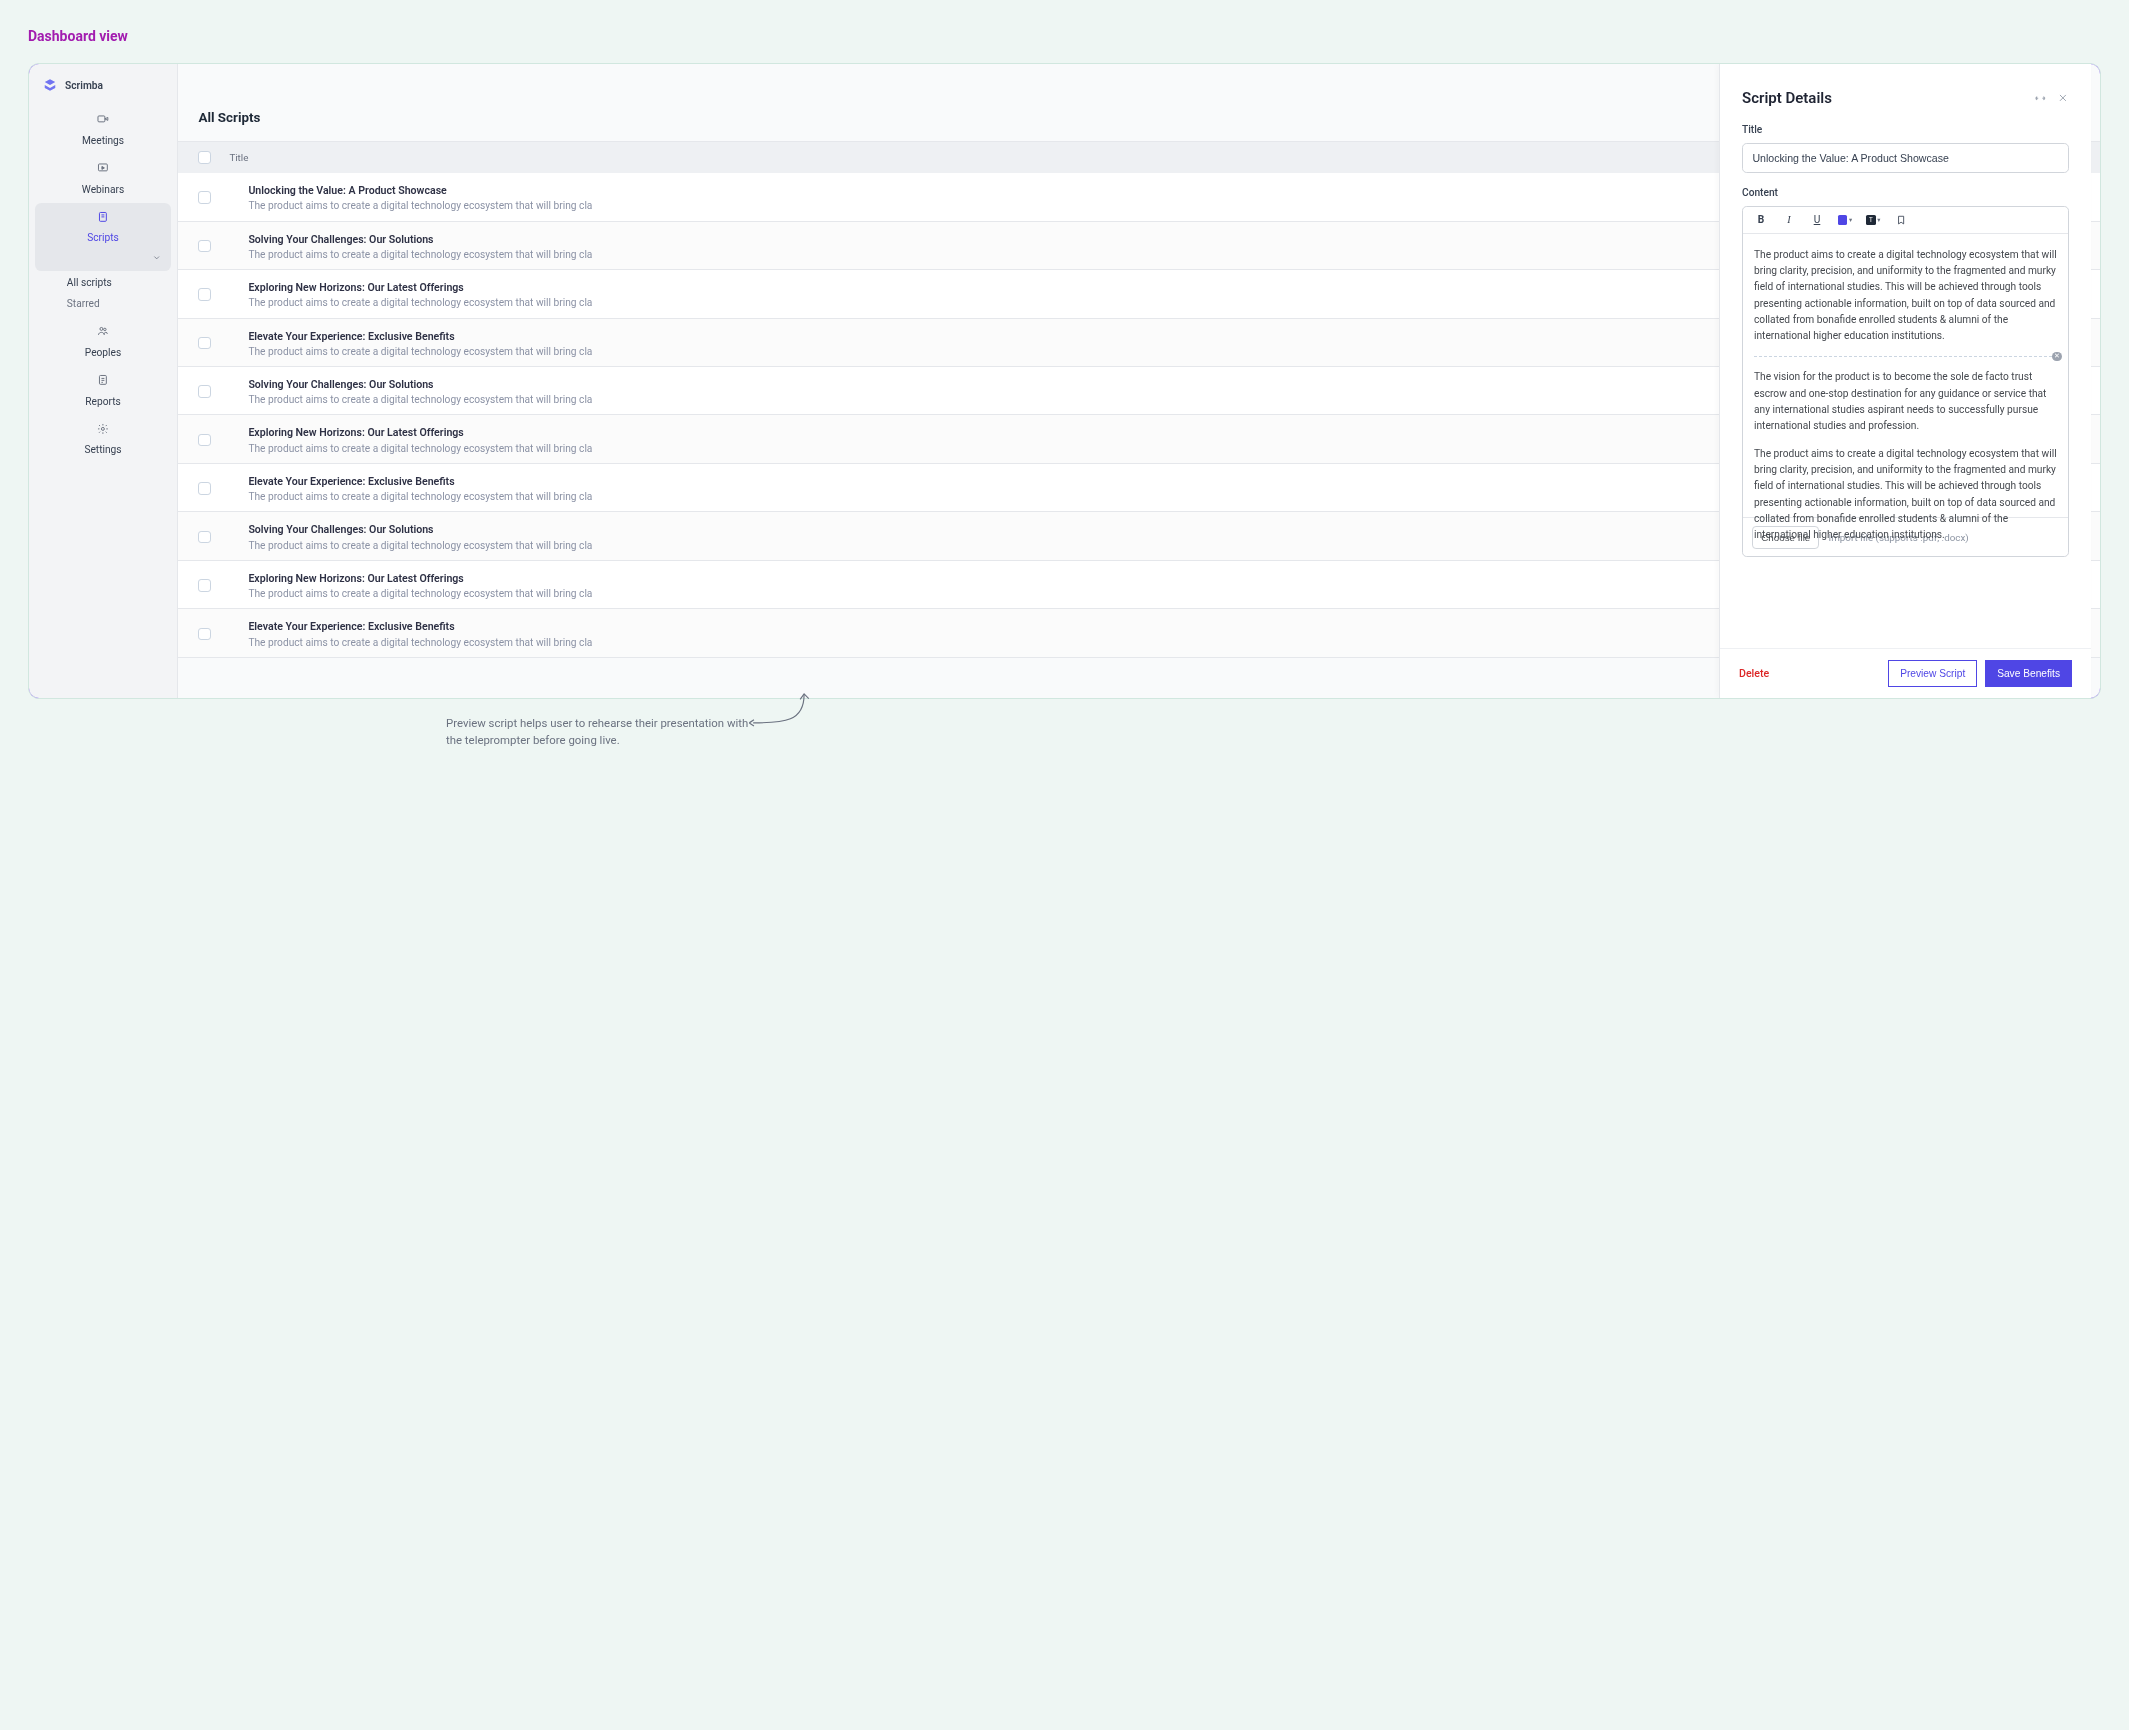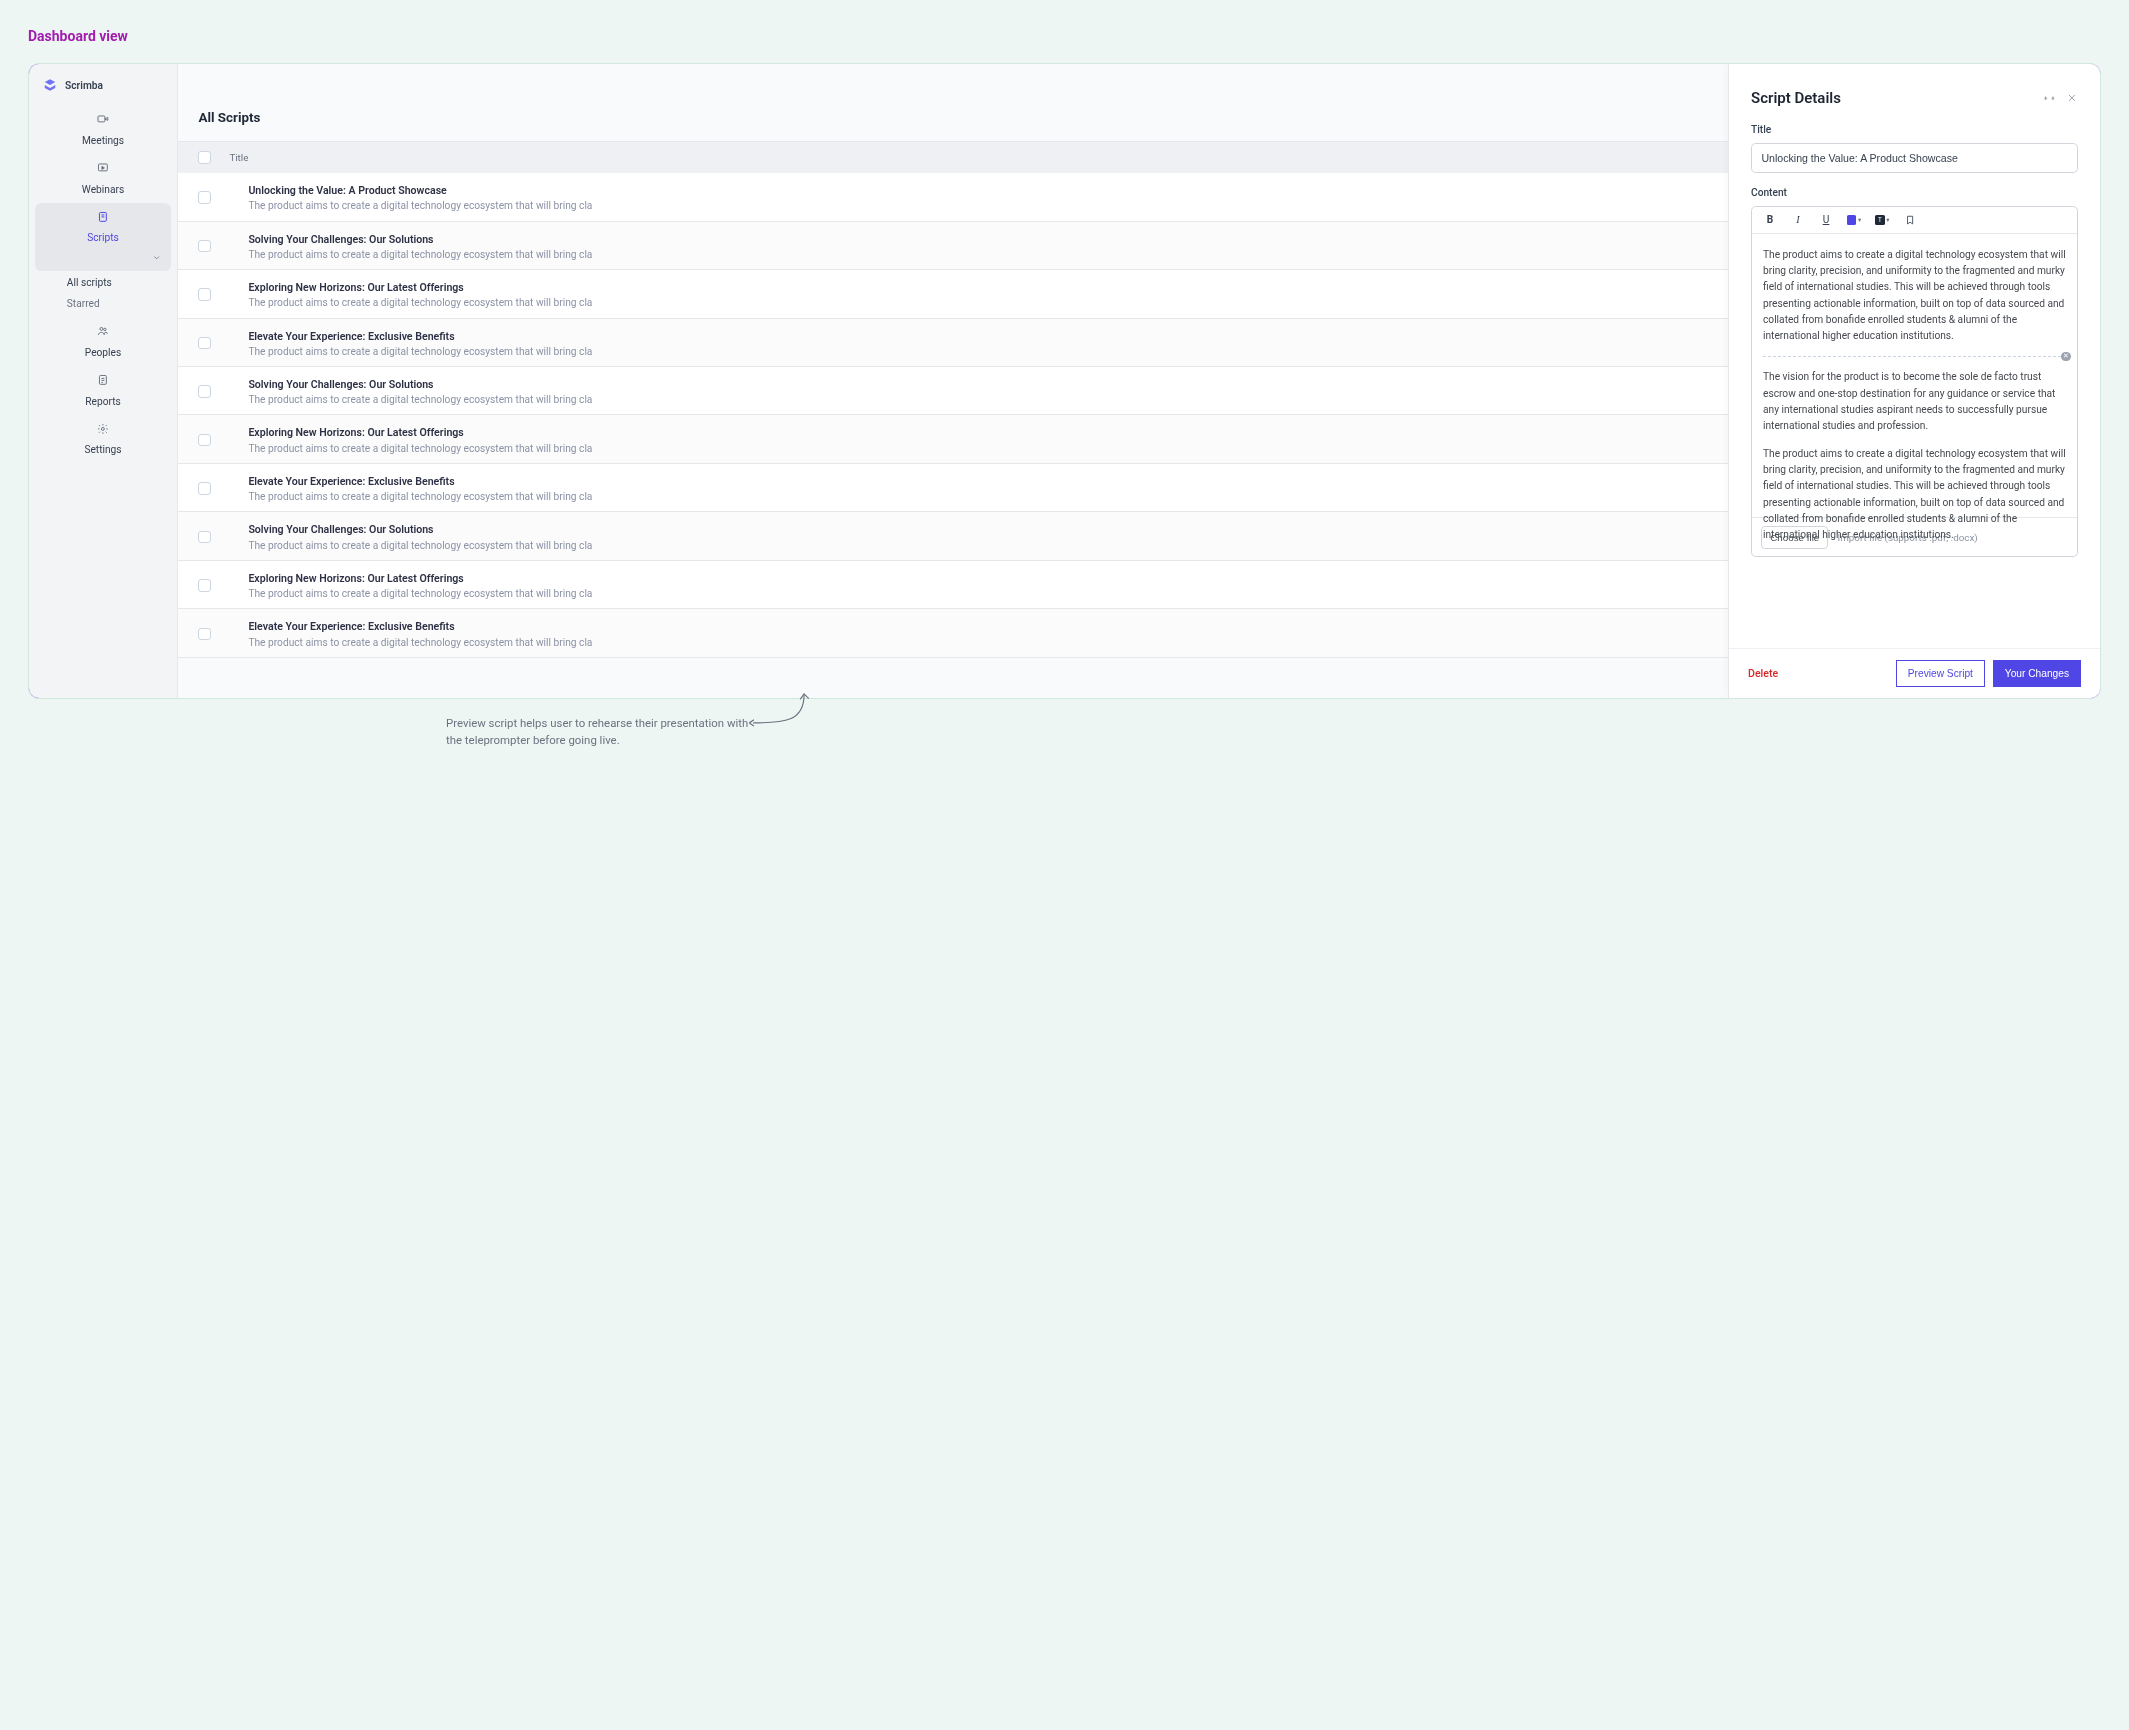--- a/index.html
+++ b/index.html
@@ -136,21 +136,21 @@
   font-size: 10.2px;
   color:#8b92a5;
   white-space:nowrap;
   overflow:hidden;
   text-overflow:ellipsis;
 }
 
 
 .drawer {
   position:absolute;
-  top:0; right:0; bottom:0;
+  top:0; right:9px; bottom:0;
   width: 372px;
   background:#fff;
   border-left:0.8px solid #e5e7eb;
   display:flex;
   flex-direction:column;
   box-shadow: -1.6px 0 6.3px rgba(0,0,0,0.03);
 }
 .drawer-head {
   display:flex;
   align-items:center;
@@ -554,21 +554,21 @@
             <button class="choose-btn">Choose file</button>
             <span class="file-hint">Import file (supports .pdf, .docx)</span>
           </div>
         </div>
       </div>
 
       <div class="drawer-foot">
         <span class="delete-link">Delete</span>
         <div class="foot-right">
           <button class="btn btn-outline">Preview Script</button>
-          <button class="btn btn-primary">Your Changes</button>
+          <button class="btn btn-primary">Save Benefits</button>
         </div>
       </div>
     </div>
 
   </div>
 </div>
 
 <div class="annotation">
   <span>Preview script helps user to rehearse their presentation with the teleprompter before going live.</span>
   <svg class="anno-arrow" viewBox="0 0 90 60" fill="none" stroke="#6b7280" stroke-width="1.5">

